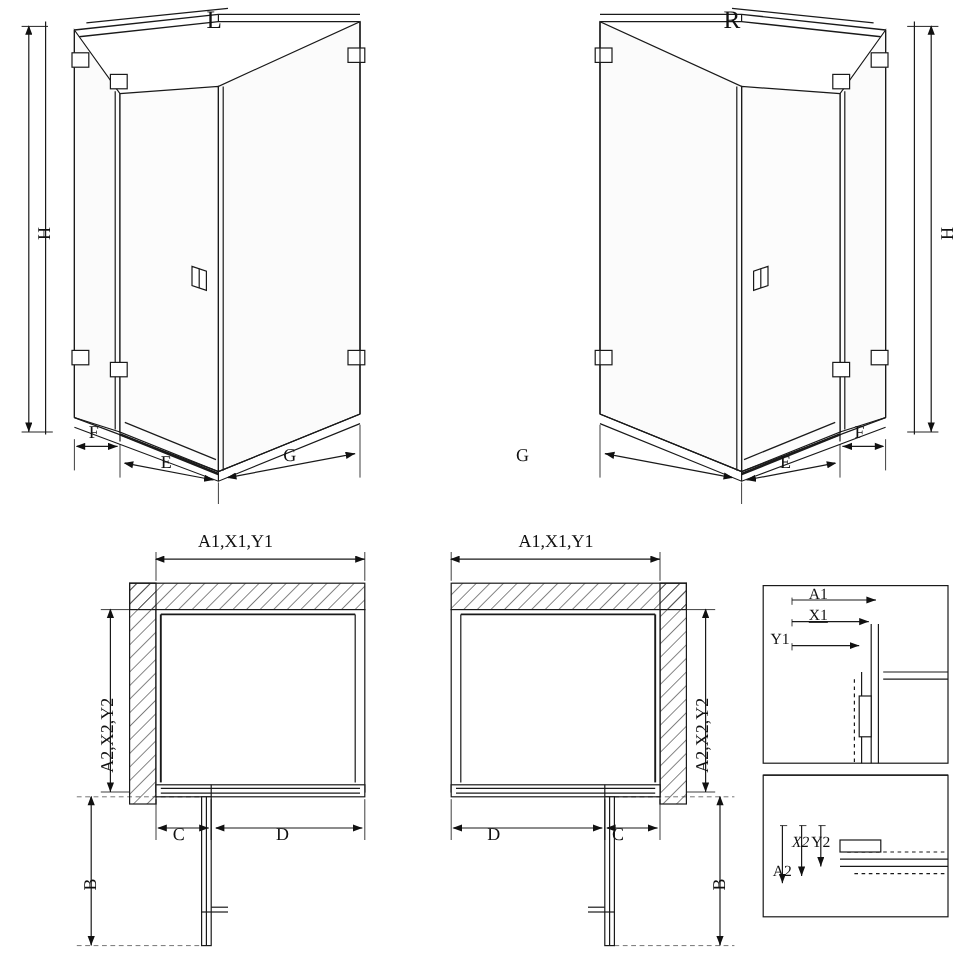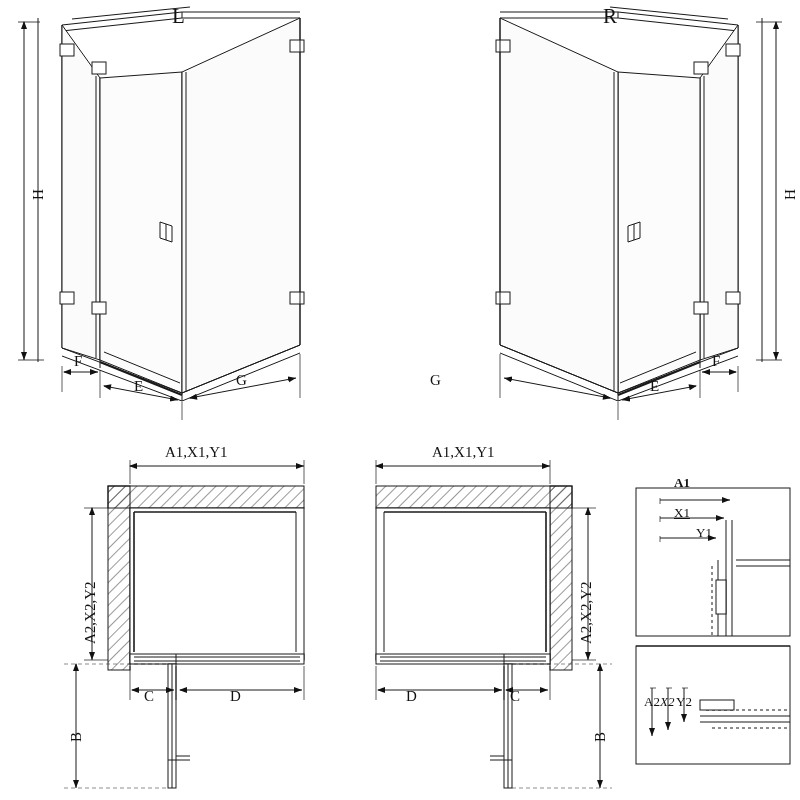--- a/index.html
+++ b/index.html
@@ -257,21 +257,21 @@
   <div class="lbl lbl-med" style="left:144px;top:688px;">C</div>
   <div class="lbl lbl-med" style="left:230px;top:688px;">D</div>
   <div class="lbl lbl-med rot" style="left:68px;top:742px;">B</div>
 
   <div class="lbl lbl-med" style="left:432px;top:444px;">A1,X1,Y1</div>
   <div class="lbl lbl-med rot" style="left:578px;top:644px;">A2,X2,Y2</div>
   <div class="lbl lbl-med" style="left:406px;top:688px;">D</div>
   <div class="lbl lbl-med" style="left:510px;top:688px;">C</div>
   <div class="lbl lbl-med rot" style="left:592px;top:742px;">B</div>
 
-  <div class="lbl lbl-sm" style="left:674px;top:475px;font-weight:bold;">A1</div>
+  <div class="lbl lbl-sm" style="left:674px;top:487px;">A1</div>
   <div class="lbl lbl-sm" style="left:674px;top:505px;text-decoration:underline;">X1</div>
-  <div class="lbl lbl-sm" style="left:696px;top:525px;">Y1</div>
-
-  <div class="lbl lbl-sm" style="left:644px;top:694px;text-align:center;">A2</div>
+  <div class="lbl lbl-sm" style="left:642px;top:525px;">Y1</div>
+
+  <div class="lbl lbl-sm" style="left:644px;top:718px;text-align:center;">A2</div>
   <div class="lbl lbl-sm" style="left:660px;top:694px;font-style:italic;">X2</div>
   <div class="lbl lbl-sm" style="left:676px;top:694px;">Y2</div>
 
 </div>
 
 </body></html>

